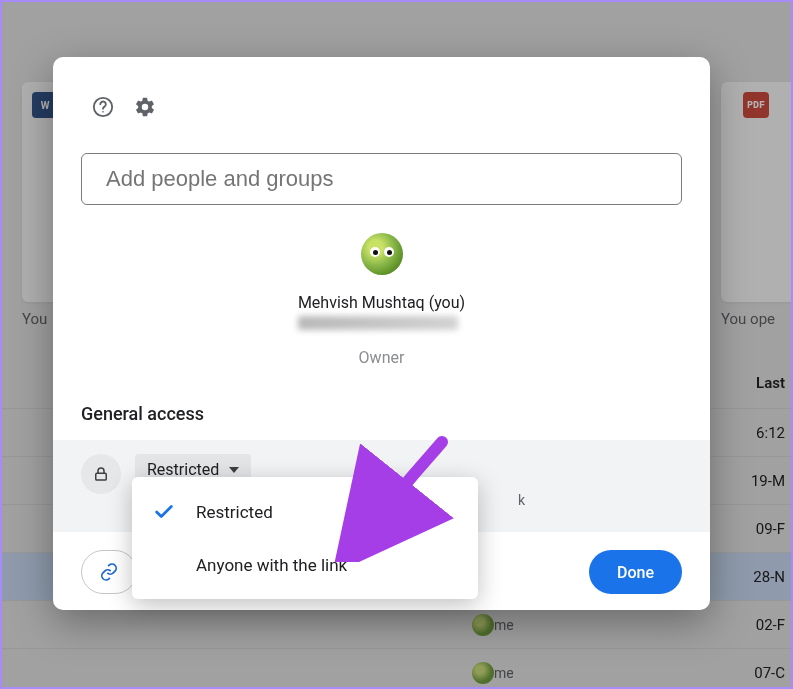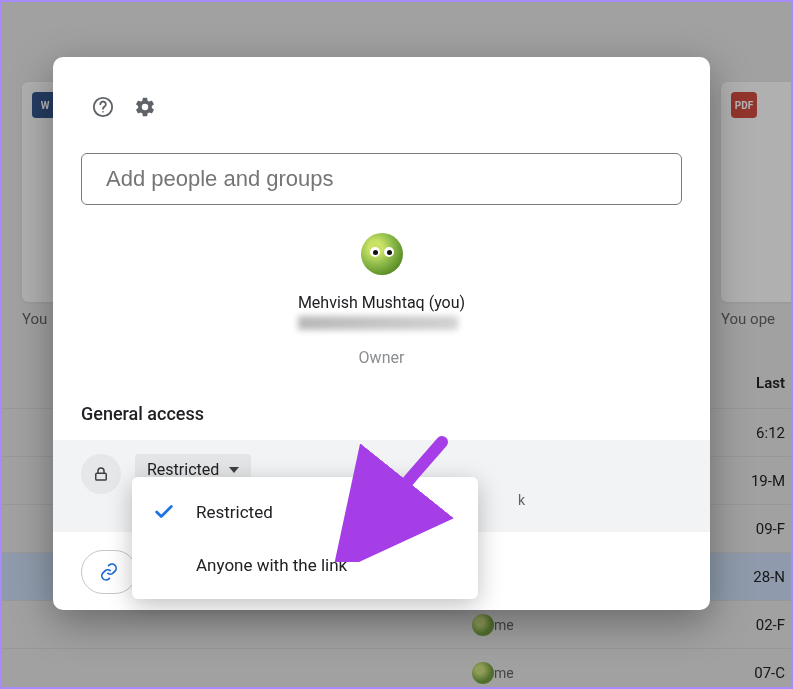--- a/index.html
+++ b/index.html
@@ -33,21 +33,21 @@
     .bg-card .tag {
       position: absolute;
       width: 26px; height: 26px;
       border-radius: 4px;
       color: #fff;
       font-size: 10px;
       font-weight: 700;
       display: flex; align-items: center; justify-content: center;
     }
     .bg-card.w   .tag { background: #2b579a; top: 10px; left: 10px; }
-    .bg-card.pdf .tag { background: #ea4335; top: 10px; left: 10px; }
+    .bg-card.pdf .tag { background: #ea4335; top: 10px; left: 22px; font-family: Liberation Mono, monospace; }
     .you-text { position: absolute; left: 20px; top: 308px; color: #5f6368; font-size: 15px; }
     .you-text2{ position: absolute; right: -50px; top: 308px; color: #5f6368; font-size: 15px; width: 120px; white-space: nowrap;}
     .bg-table {
       position: absolute; left: 0; right: 0; top: 355px;
     }
     .bg-table .hdr { text-align: right; padding-right: 6px; font-size: 15px; font-weight: 600; color: #202124; height: 52px; display: flex; justify-content: flex-end; align-items: center; border-bottom: 1px solid #d8d8d8;}
     .bg-row { height: 48px; border-bottom: 1px solid #d8d8d8; display: flex; align-items: center; justify-content: flex-end; padding-right: 6px; font-size: 15px; color: #202124;}
     .bg-row.sel { background: #c7dcfb; }
     .bg-row .me { display: flex; align-items: center; gap: 0; margin-right: auto; margin-left: 470px; color: #5f6368; font-size: 14px;}
     .bg-row .me .ava { width: 22px; height: 22px; border-radius: 50%; background: radial-gradient(circle at 35% 35%, #c9e265 20%, #6aa12a 60%); }
@@ -318,20 +318,21 @@
     </div>
   </div>
 
   <div class="footer">
     <div class="copylink">
       <svg viewBox="0 0 24 24" fill="none" stroke="currentColor" stroke-width="2">
           <path d="M10 13a5 5 0 0 0 7.07 0l2.12-2.12a5 5 0 0 0-7.07-7.07L11 5"></path>
           <path d="M14 11a5 5 0 0 0-7.07 0L4.81 13.1a5 5 0 0 0 7.07 7.07L13 19"></path>
         </svg>
     </div>
+    <div class="done-btn">Done</div>
   </div>
 </div>
 
 <div class="dropdown">
   <div class="dd-item">
     <span class="check">
       <svg viewBox="0 0 24 24" fill="none" stroke="currentColor" stroke-width="3" stroke-linecap="round" stroke-linejoin="round">
           <polyline points="4 12 9 17 20 6"></polyline>
         </svg>
     </span>

